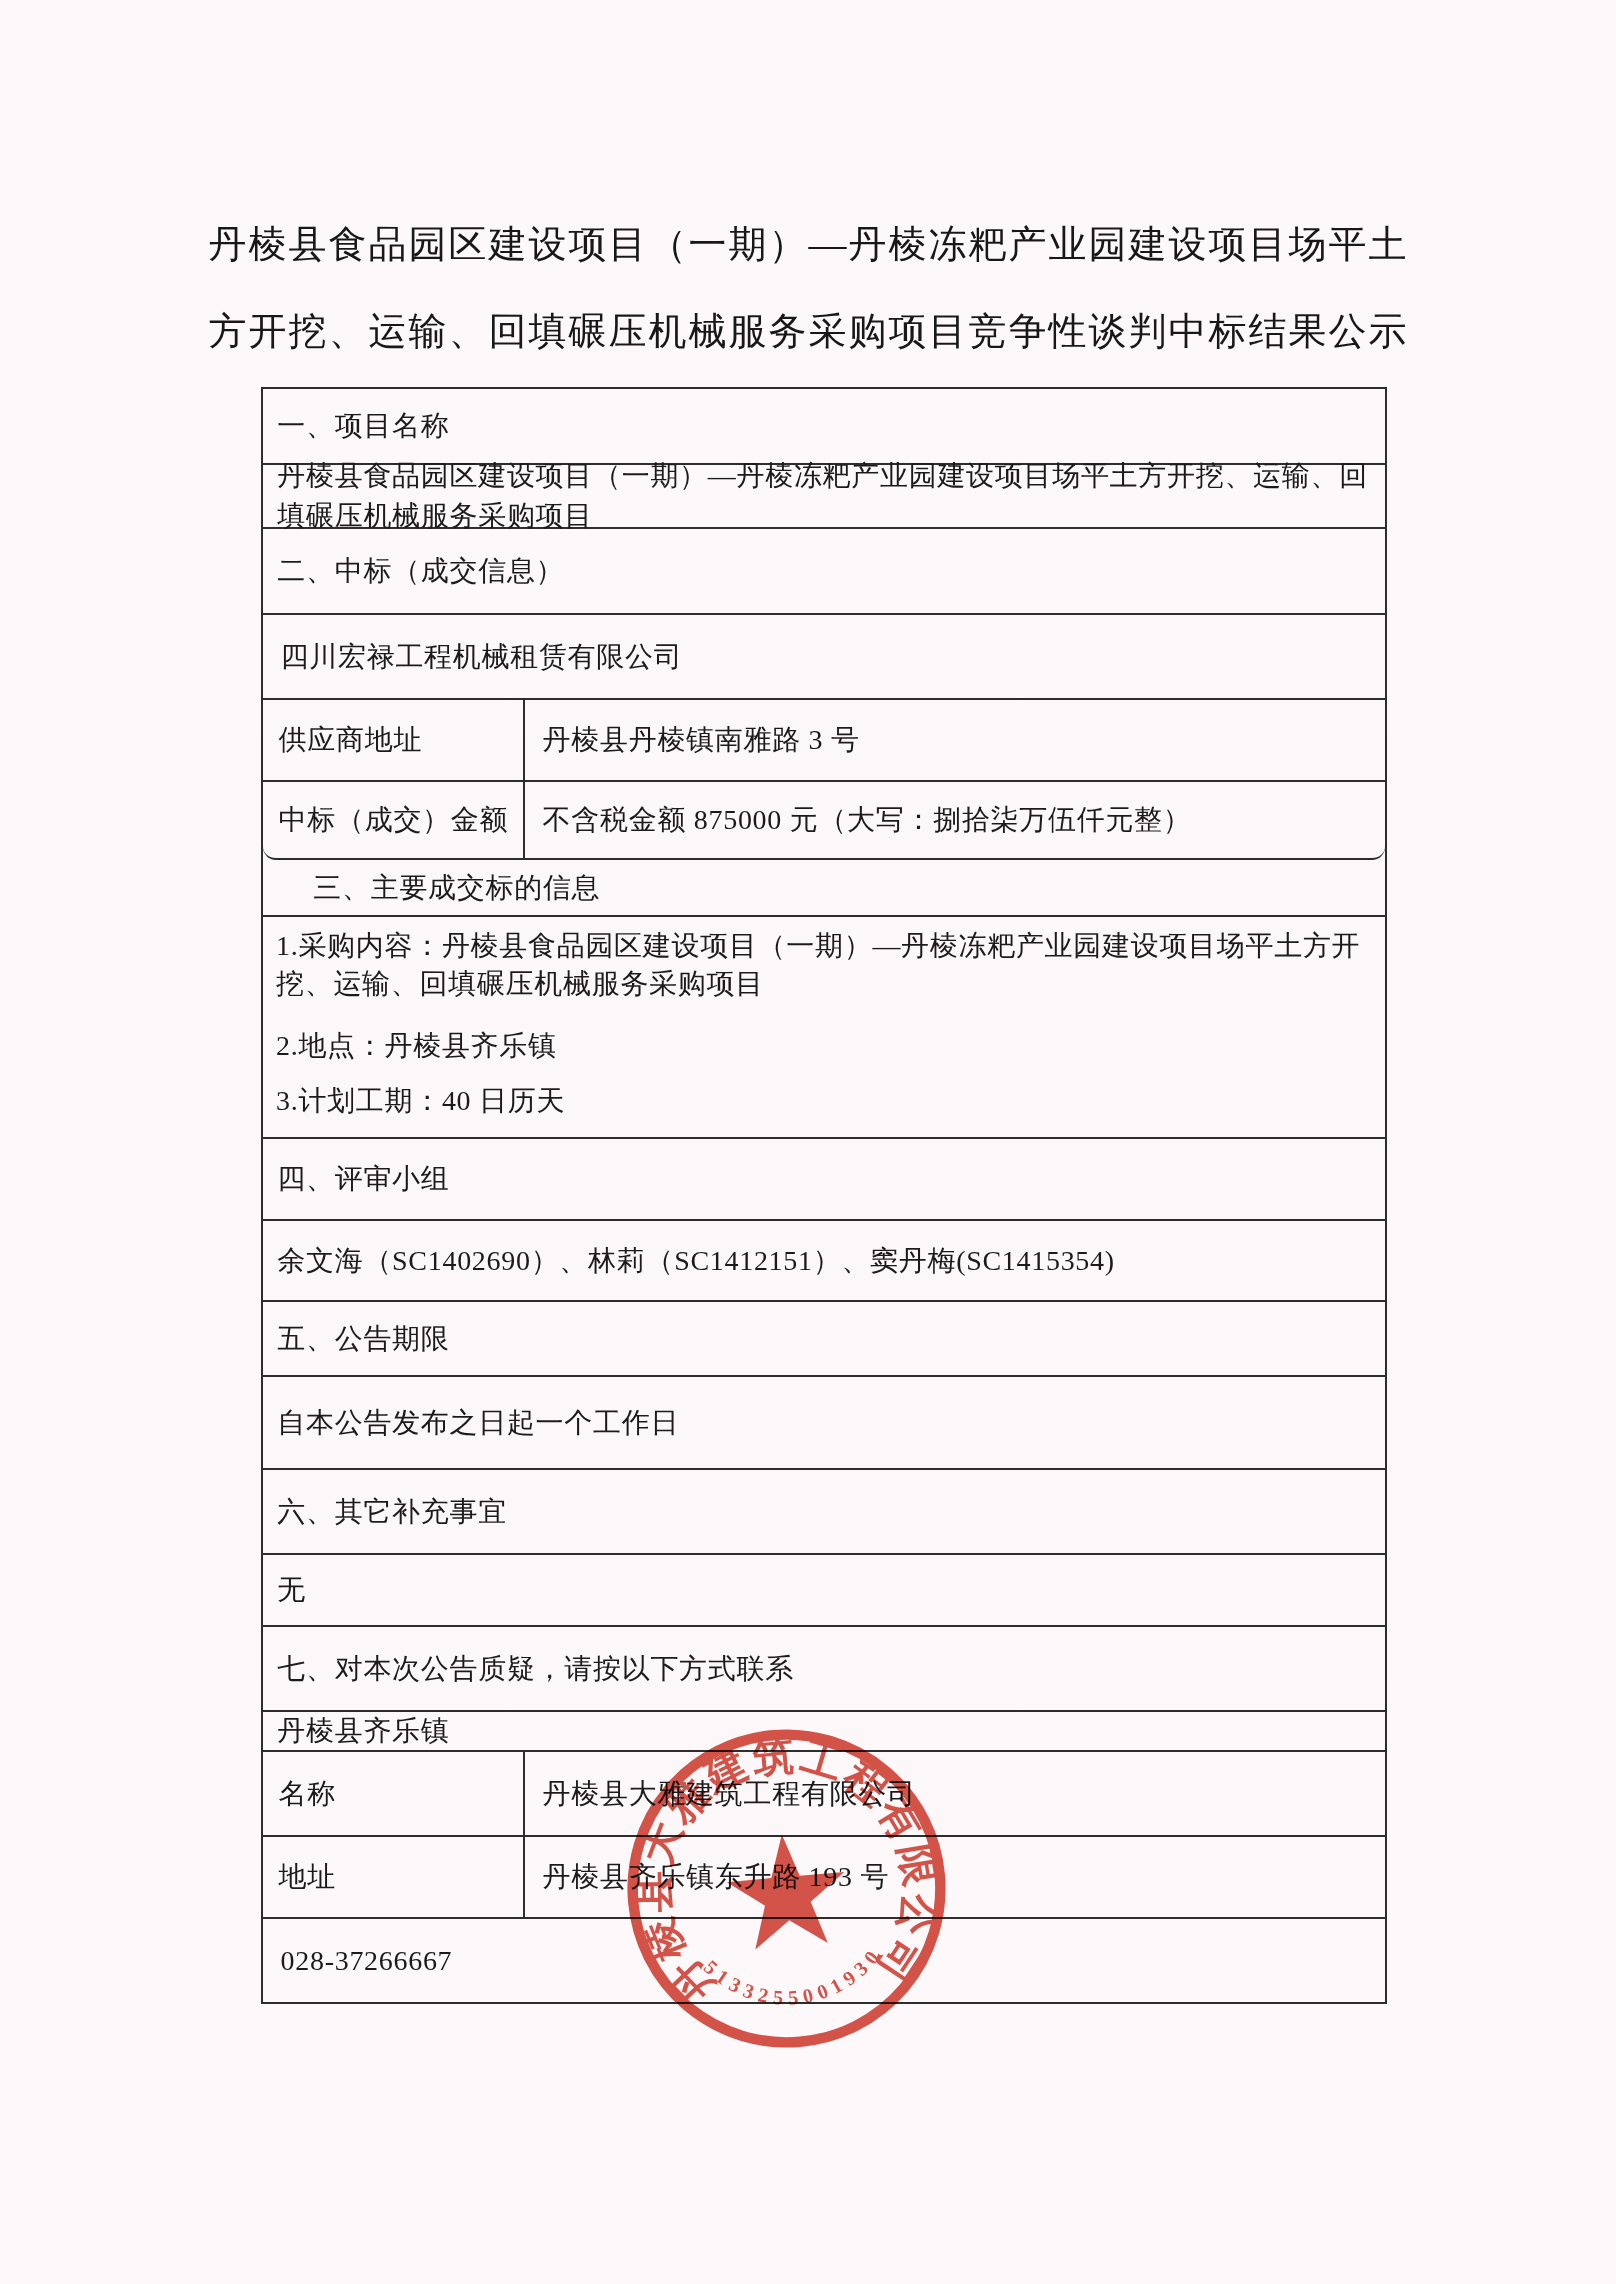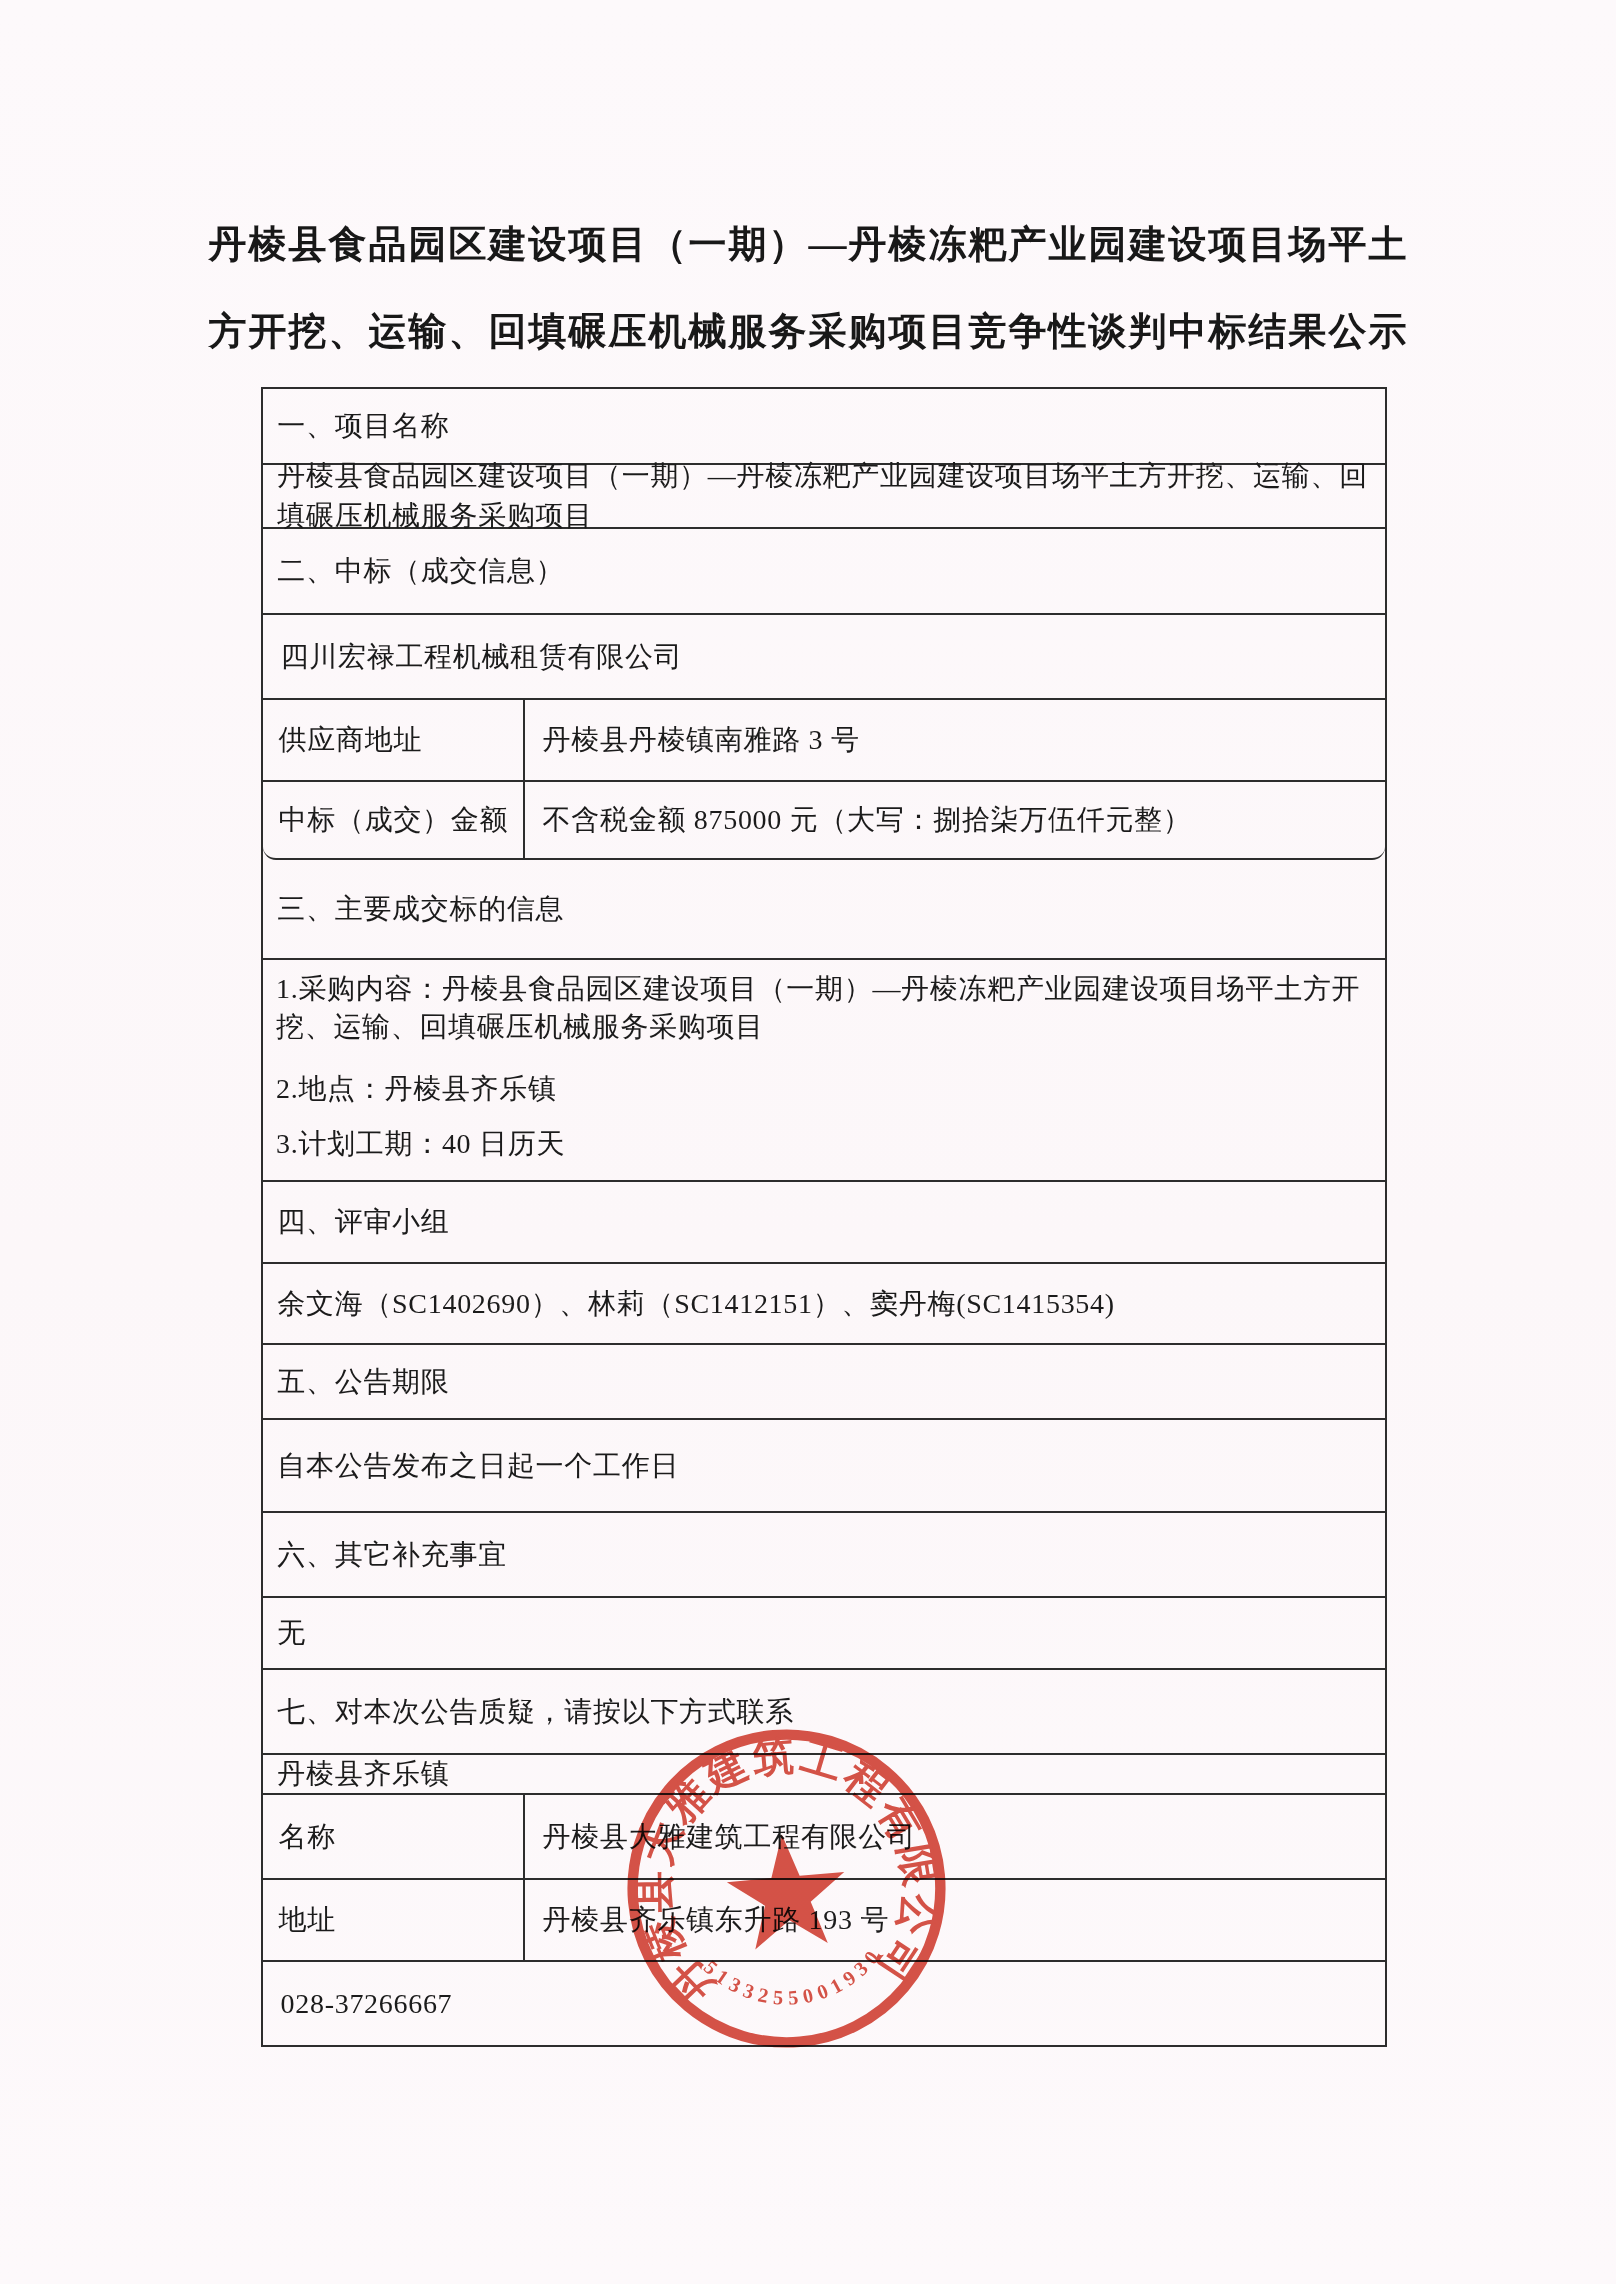--- a/index.html
+++ b/index.html
@@ -19,21 +19,21 @@
   }
 
   
   .title {
     position: absolute;
     top: 201px;
     left: 78px;
     right: 78px;
     text-align: center;
     font-size: 38px;
-    font-weight: 700;
+    font-weight: 400;
     letter-spacing: 2px;
     color: #181818;
   }
   .title-line {
     line-height: 87px;
     white-space: nowrap;
   }
 
   
   .doc-table {
@@ -74,21 +74,21 @@
     padding-left: 17.6px;
   }
 
   
   .h117 { height: 76px; }
   .h135 { height: 64px; }
   .h132 { height: 86px; }
   .h130 { height: 85px; }
   .h126 { height: 82px; }
   .h119 { height: 78px; border-radius: 13px; }
-  .h121 { height: 100px; }
+  .h121 { height: 57px; padding-left: 36px; }
   .h340 { height: 222px; }
   .h107 { height: 82px; }
   .h125 { height: 81px; }
   .h112 { height: 75px; }
   .h143 { height: 93px; }
   .h110 { height: 72px; }
   .h128 { height: 83px; }
 
   .row.wrapline {
     align-items: center;

